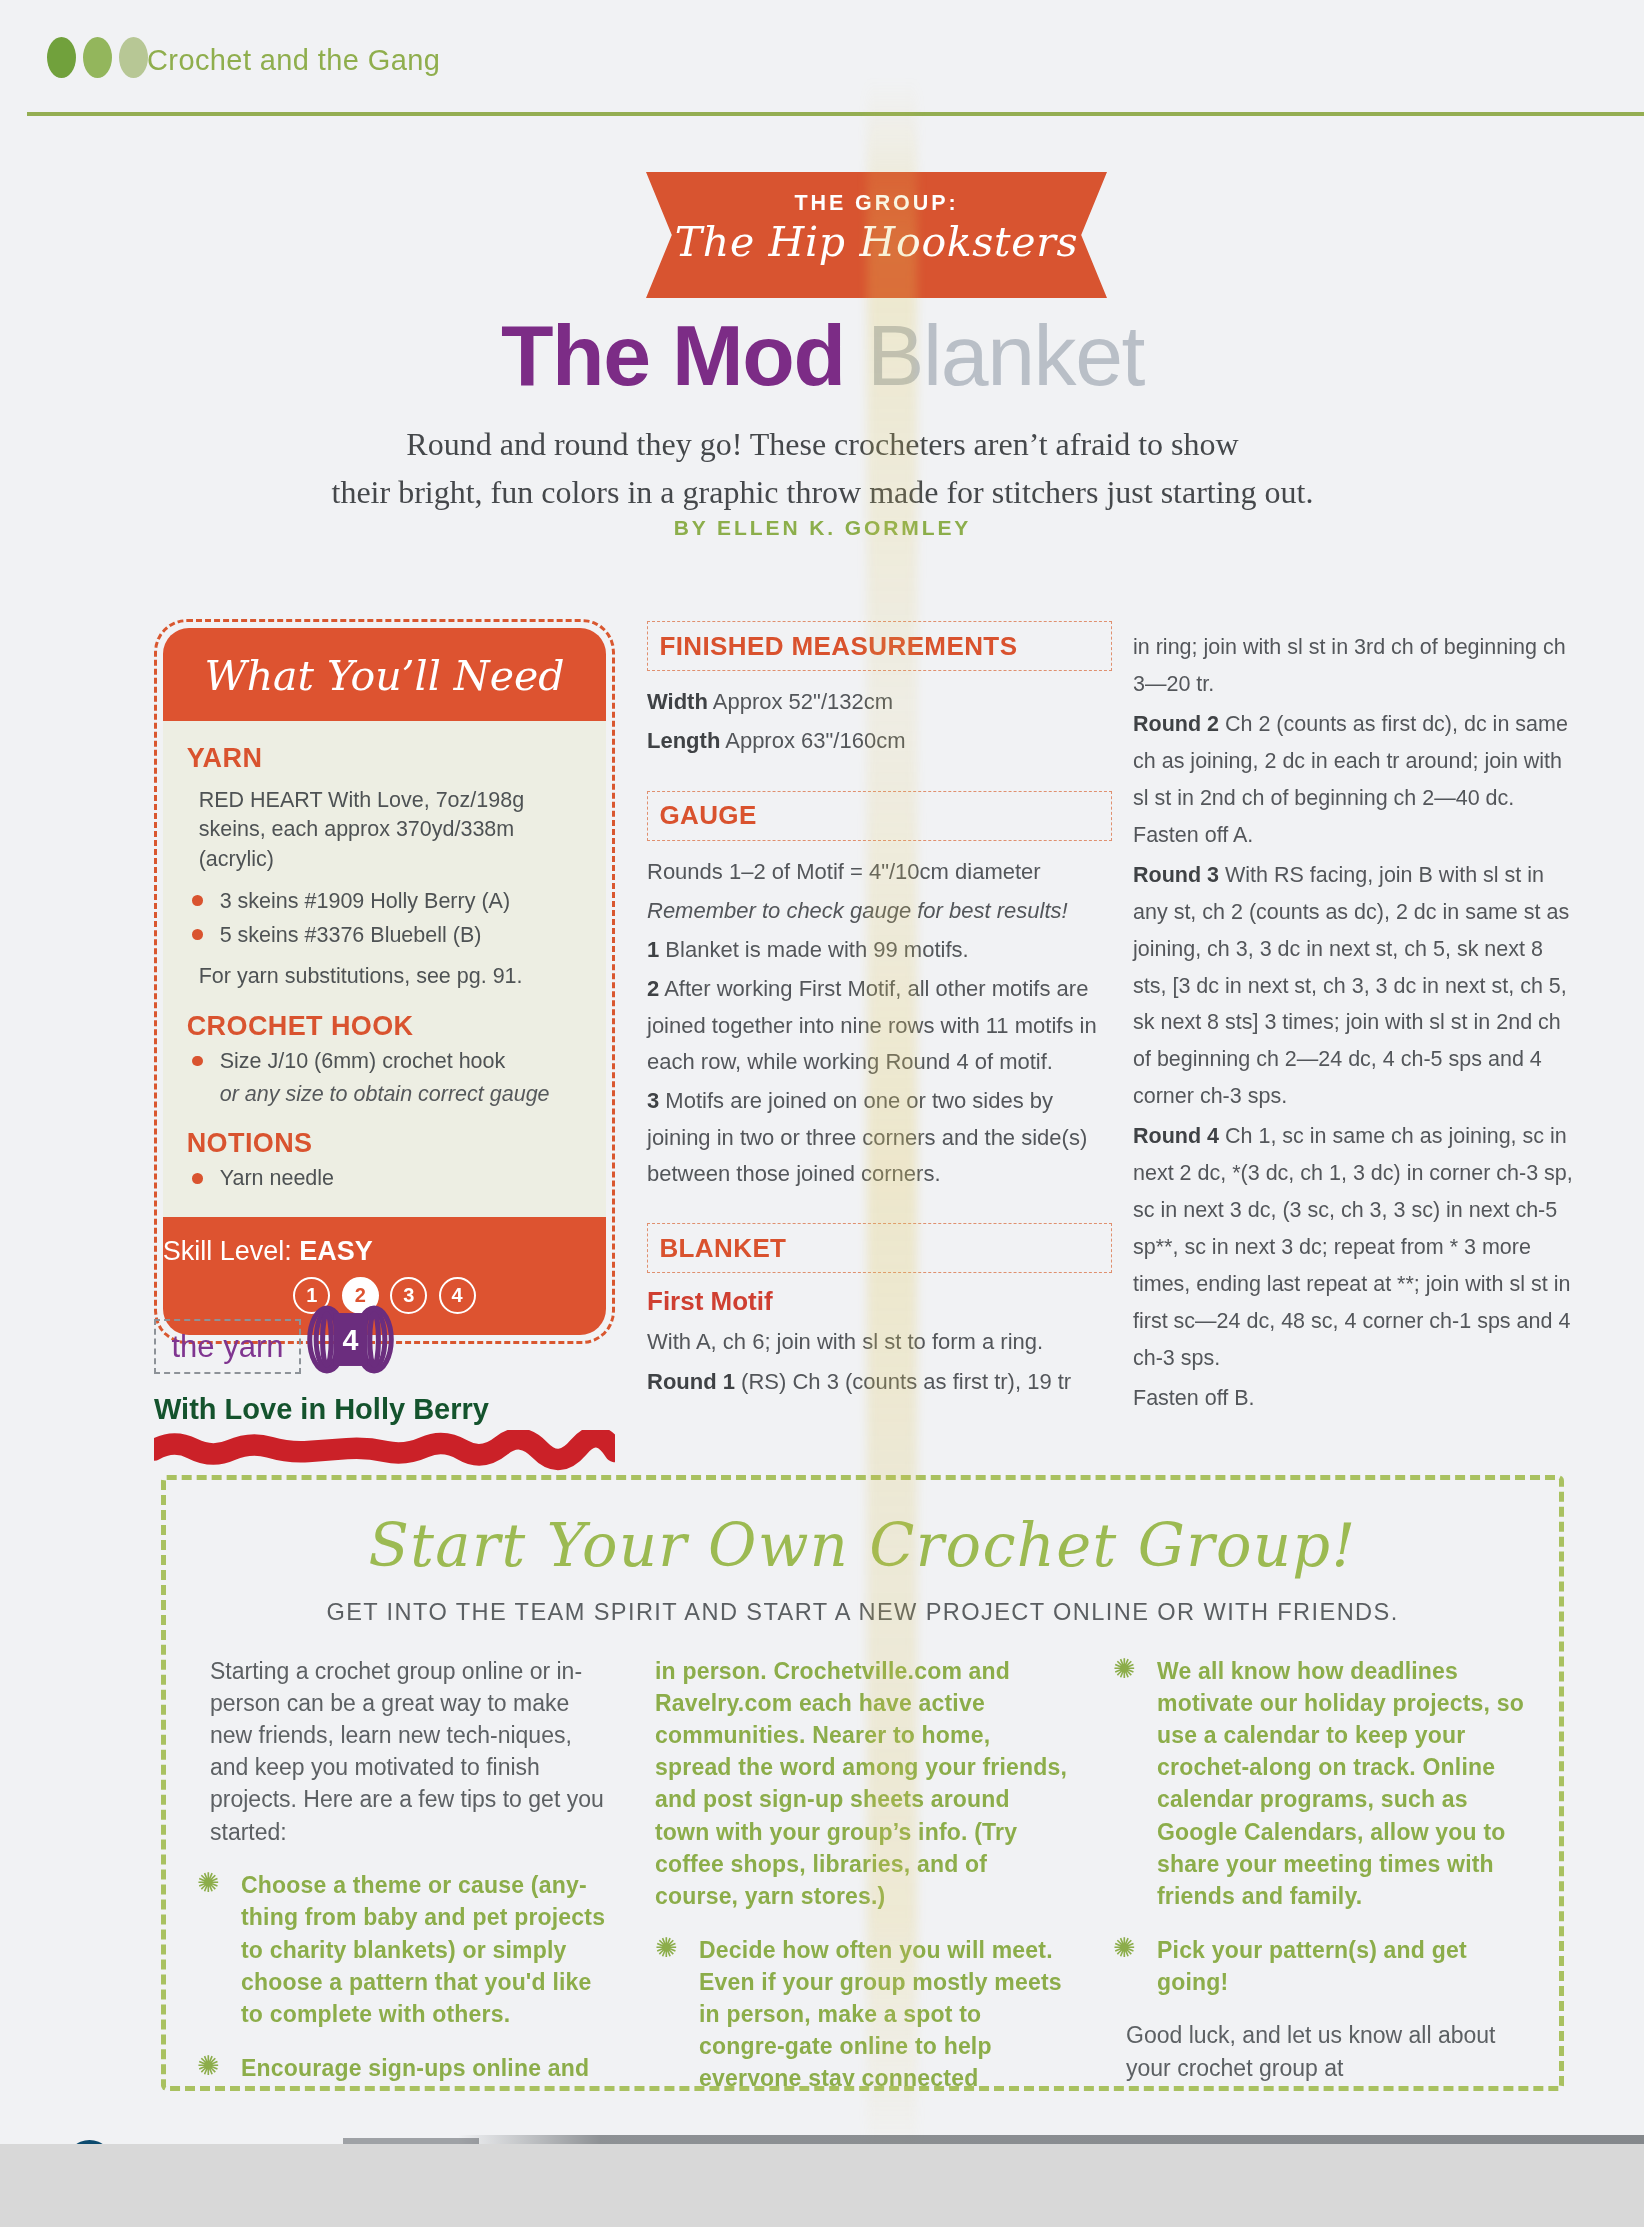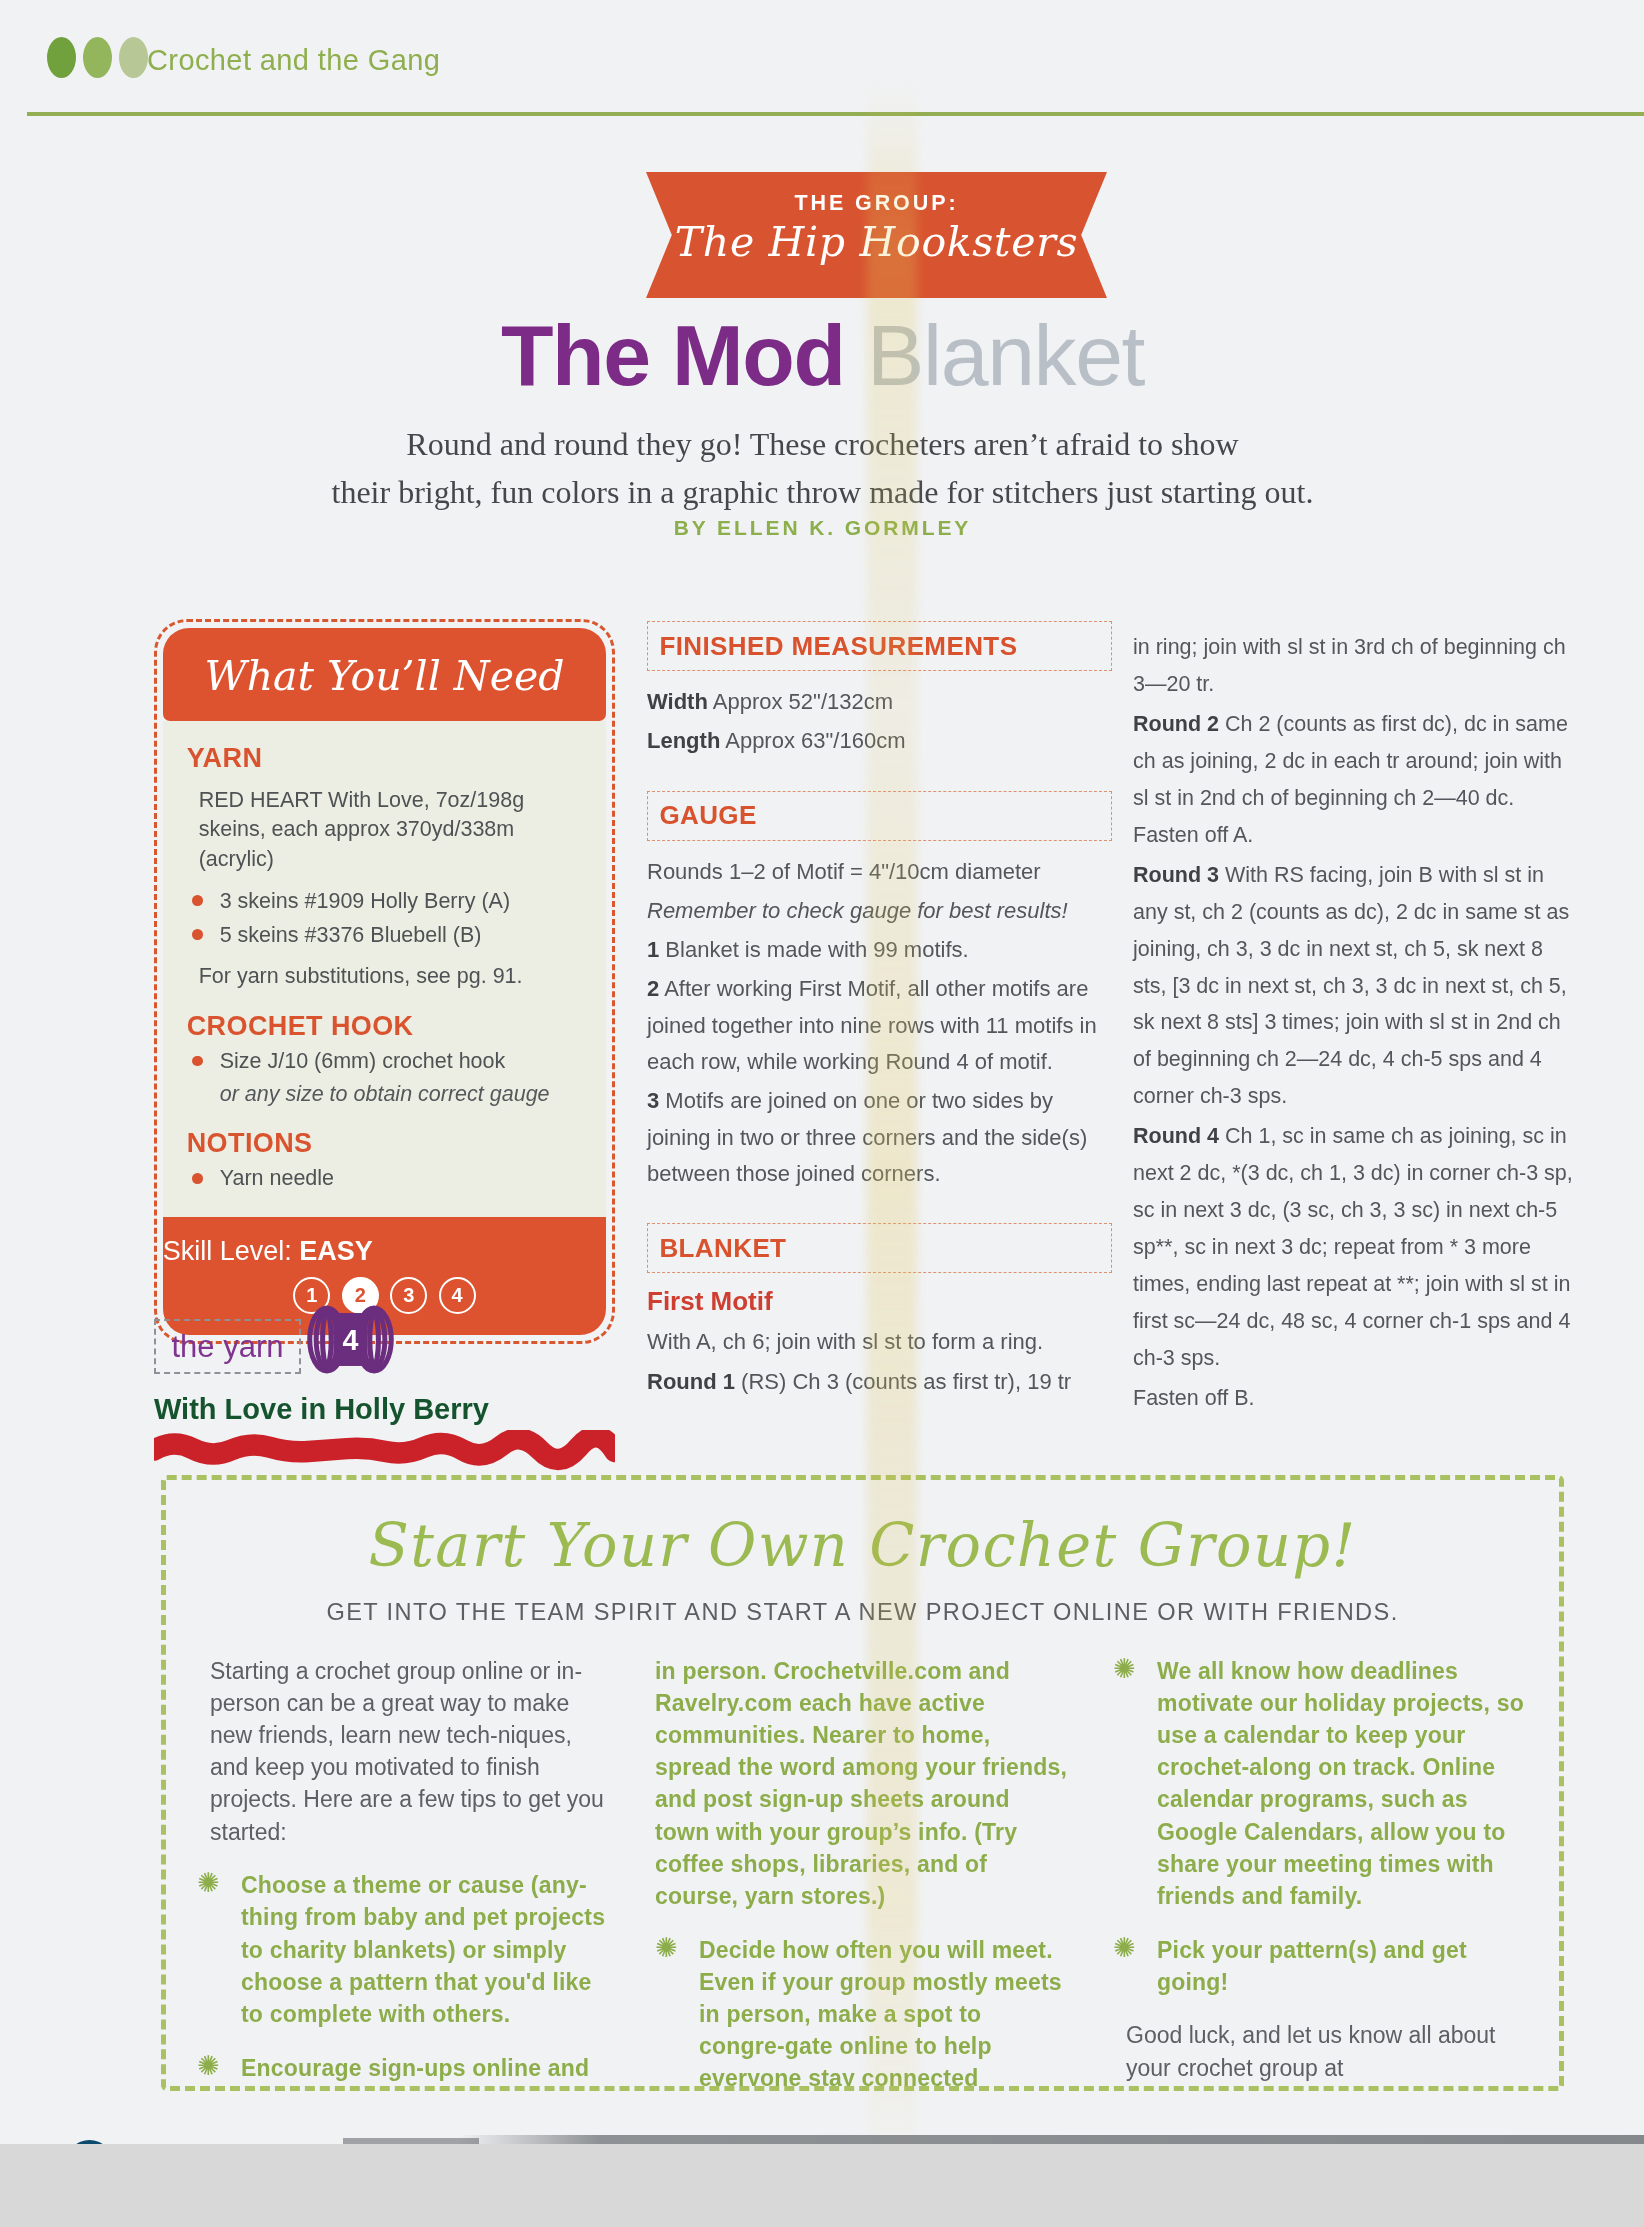--- a/index.html
+++ b/index.html
@@ -27,21 +27,21 @@
   .headline{position:absolute;left:0;right:0;top:306px;text-align:center;font-size:86px;letter-spacing:-1.4px;}
   .headline .accent{color:#7c2c86;font-weight:bold;}
   .headline .rest{color:#b9bfc7;font-weight:normal;}
   .deck{position:absolute;left:0;right:0;top:420px;text-align:center;
     font-family:"Liberation Serif",serif;font-size:32px;line-height:1.5;color:#45484b;}
   .byline{position:absolute;left:0;right:0;top:516px;text-align:center;font-size:21px;font-weight:bold;color:#8cae4b;letter-spacing:2.9px;}
   
   .needs{position:absolute;left:154px;top:619px;width:461px;
     border:3.6px dashed #d9572f;border-radius:33px;padding:5.7px;box-sizing:border-box;}
   .needs-inner{border-radius:26px;overflow:hidden;}
-  .needs-head{background:#dd5330;text-align:center;padding:24px 0 21.5px;border-radius:7px;}
+  .needs-head{background:#dd5330;text-align:center;padding:24px 0 21.5px;}
   .needs-title{font-family:"DejaVu Serif",serif;font-style:italic;font-size:41px;color:#fff;}
   .needs-body{background:#edeee3;padding:21.5px 24px 18.6px;}
   .needs-body h4{margin:18.6px 0 5.7px;font-size:27px;color:#d9532f;letter-spacing:0.4px;}
   .needs-body h4:first-child{margin-top:0;}
   .needs-body p{margin:12px;font-size:21.5px;line-height:1.38;color:#4e5254;}
   .b-item{position:relative;padding-left:33px;margin:4.3px 0;font-size:21.5px;line-height:1.38;color:#4e5254;}
   .b-item::before{content:"";position:absolute;left:5.7px;top:8.6px;width:10.7px;height:10.7px;border-radius:50%;background:#d9532f;}
   .hook-note{font-style:italic;padding-left:33px;font-size:21.5px;line-height:1.3;color:#55585b;}
   .needs-foot{background:#dd5330;text-align:left;padding:18.6px 0 21.5px;}
   .skill-line{color:#fff;font-size:27px;}

